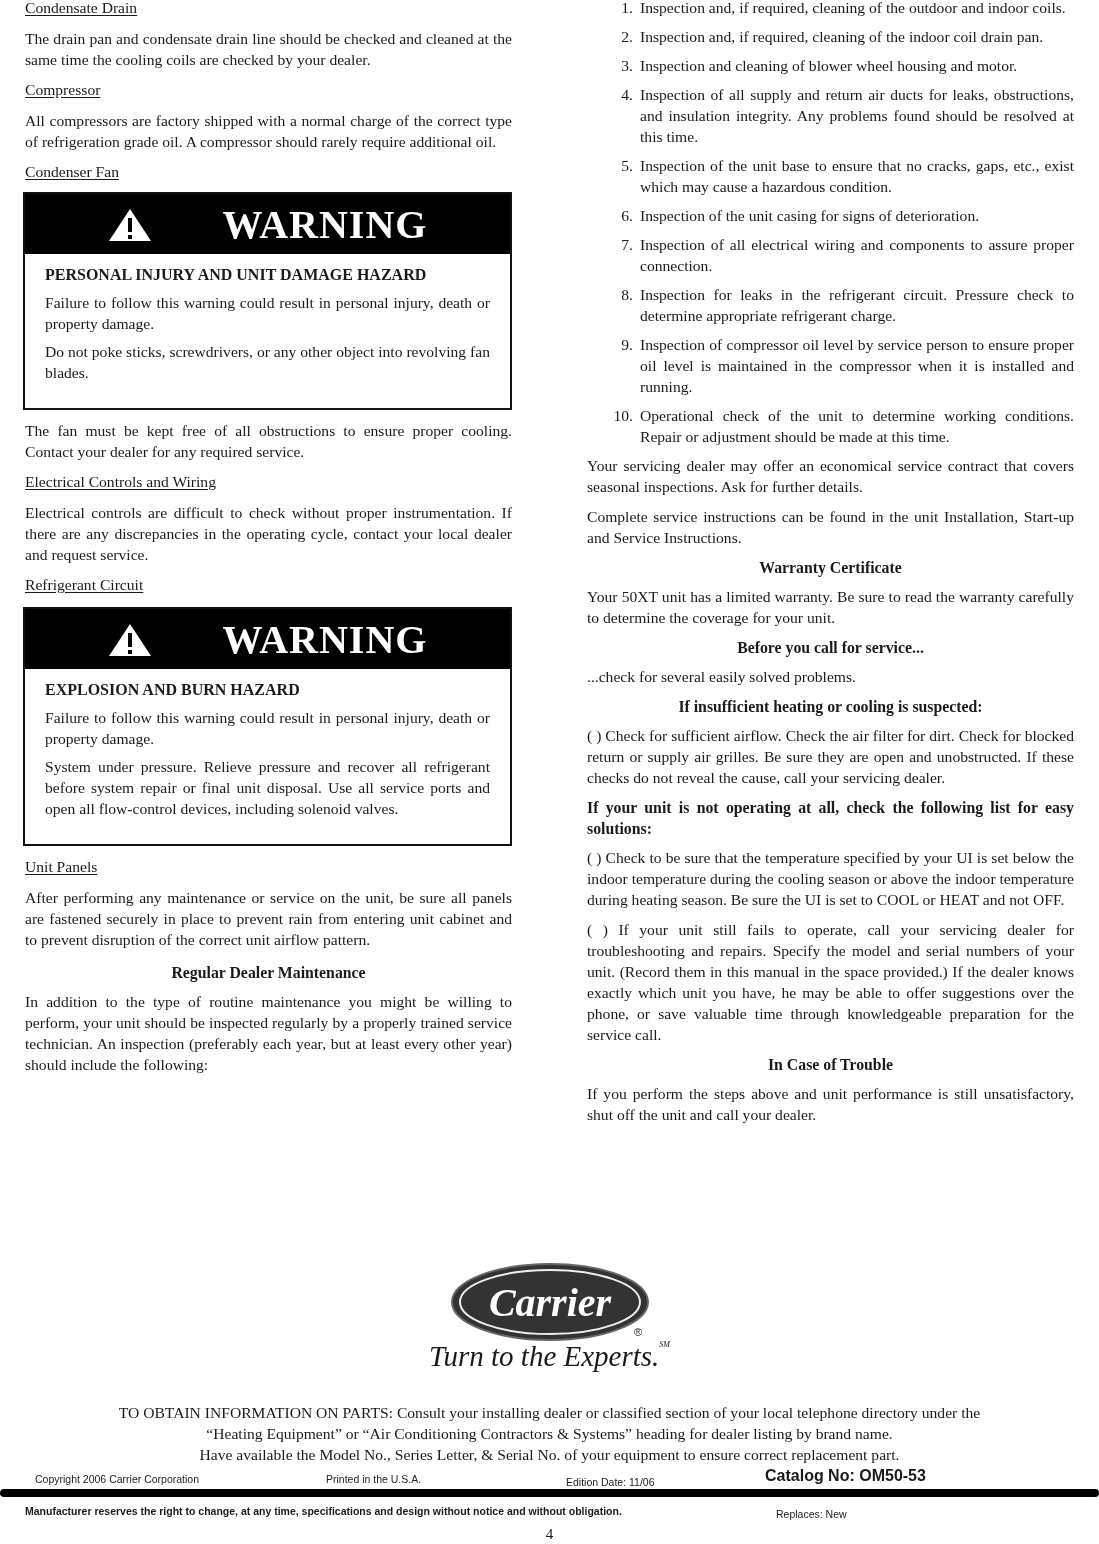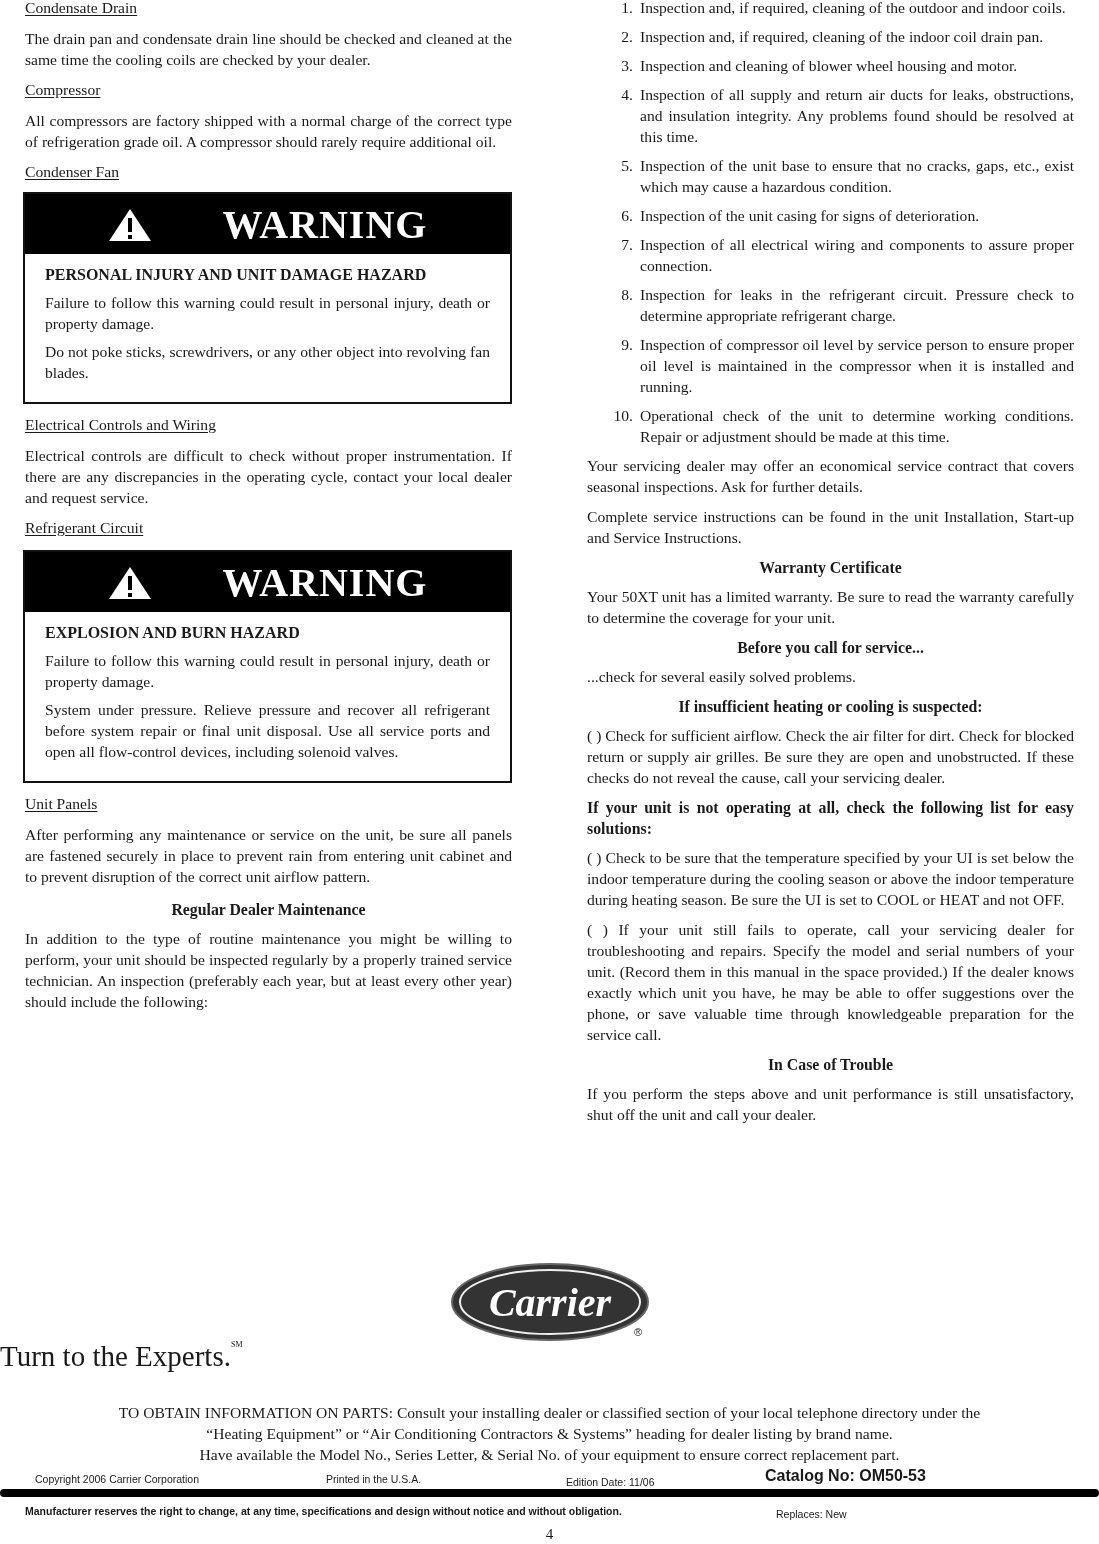--- a/index.html
+++ b/index.html
@@ -15,30 +15,30 @@
   .bhead { font-weight: bold; font-size: 15.8px; margin: 0 0 8px 0; text-align: center; }
   .warn {
     border: 2px solid #111; margin: 8px 0 10px -2px; width: 485px;
   }
   .warn-bar {
     background: #000; color: #fff; height: 60px; display: flex; align-items: center; justify-content: center;
     gap: 40px;
   }
   .warn-bar .tri { width: 44px; height: 36px; display: flex; align-items: flex-end; }
   .warn-bar .ttl { font-size: 40px; font-weight: bold; letter-spacing: 1px; font-family: "Liberation Serif", serif; margin-left: 31px; }
-  .warn-body { padding: 10px 20px 12px 20px; }
+  .warn-body { padding: 10px 20px 18px 20px; }
   .warn-body .hz { font-weight: bold; font-size: 16px; margin-bottom: 7px; text-align: left; }
   .warn-body p { margin: 0 0 7px 0; }
   ol.maint { list-style: none; margin: 0 0 8px 0; padding: 0; }
   ol.maint li { position: relative; padding-left: 53px; margin-bottom: 8px; }
   ol.maint li .num { position: absolute; left: 0; width: 46px; text-align: right; }
   .logo-wrap { position: absolute; left: 0; width: 1099px; top: 1262px; text-align: center; }
   .logo { width: 200px; height: 80px; margin: 0 auto; position: relative; }
   .reg { position: absolute; left: 634px; top: 1326px; font-size: 11px; font-family: "Liberation Sans", sans-serif; }
-  .tagline { position: absolute; left: 0; width: 1099px; top: 1340px; text-align: left; font-size: 29px; font-family: "Liberation Serif", serif; }
+  .tagline { position: absolute; left: 0; width: 1099px; top: 1340px; text-align: center; font-size: 29px; font-family: "Liberation Serif", serif; font-style: italic; }
   .tagline sup { font-size: 8px; vertical-align: top; }
   .parts { position: absolute; left: 0; width: 1099px; top: 1402px; text-align: center; font-size: 15.6px; line-height: 21px; }
   .meta-row { position: absolute; top: 1473px; font-family: "Liberation Sans", sans-serif; font-size: 10.5px; color: #222; }
   .catalog { position: absolute; top: 1467px; left: 765px; font-family: "Liberation Sans", sans-serif; font-weight: bold; font-size: 16px; }
   .rule { position: absolute; left: 0; top: 1489px; width: 1099px; height: 8px; background: #000; border-radius: 4px; }
   .mfg { position: absolute; top: 1505px; left: 25px; font-family: "Liberation Sans", sans-serif; font-weight: bold; font-size: 10.5px; }
   .replaces { position: absolute; top: 1508px; left: 776px; font-family: "Liberation Sans", sans-serif; font-size: 10.5px; }
   .pagenum { position: absolute; top: 1526px; left: 0; width: 1099px; text-align: center; font-size: 15px; }
 </style>
 </head>
@@ -62,20 +62,21 @@
       </span>
       <span class="ttl">WARNING</span>
     </div>
     <div class="warn-body">
       <div class="hz">PERSONAL INJURY AND UNIT DAMAGE HAZARD</div>
       <p>Failure to follow this warning could result in personal injury, death or property damage.</p>
       <p>Do not poke sticks, screwdrivers, or any other object into revolving fan blades.</p>
     </div>
   </div>
 
+  <p>The fan must be kept free of all obstructions to ensure proper cooling. Contact your dealer for any required service.</p>
   <p class="uhead">Electrical Controls and Wiring</p>
   <p>Electrical controls are difficult to check without proper instrumentation. If there are any discrepancies in the operating cycle, contact your local dealer and request service.</p>
   <p class="uhead">Refrigerant Circuit</p>
 
   <div class="warn" style="margin-top:12px">
     <div class="warn-bar">
       <span class="tri">
         <svg width="44" height="34" viewBox="0 0 44 34">
             <polygon points="22,1 43,33 1,33" fill="#fff"></polygon>
             <rect x="20" y="10" width="4" height="14" fill="#000"></rect>

